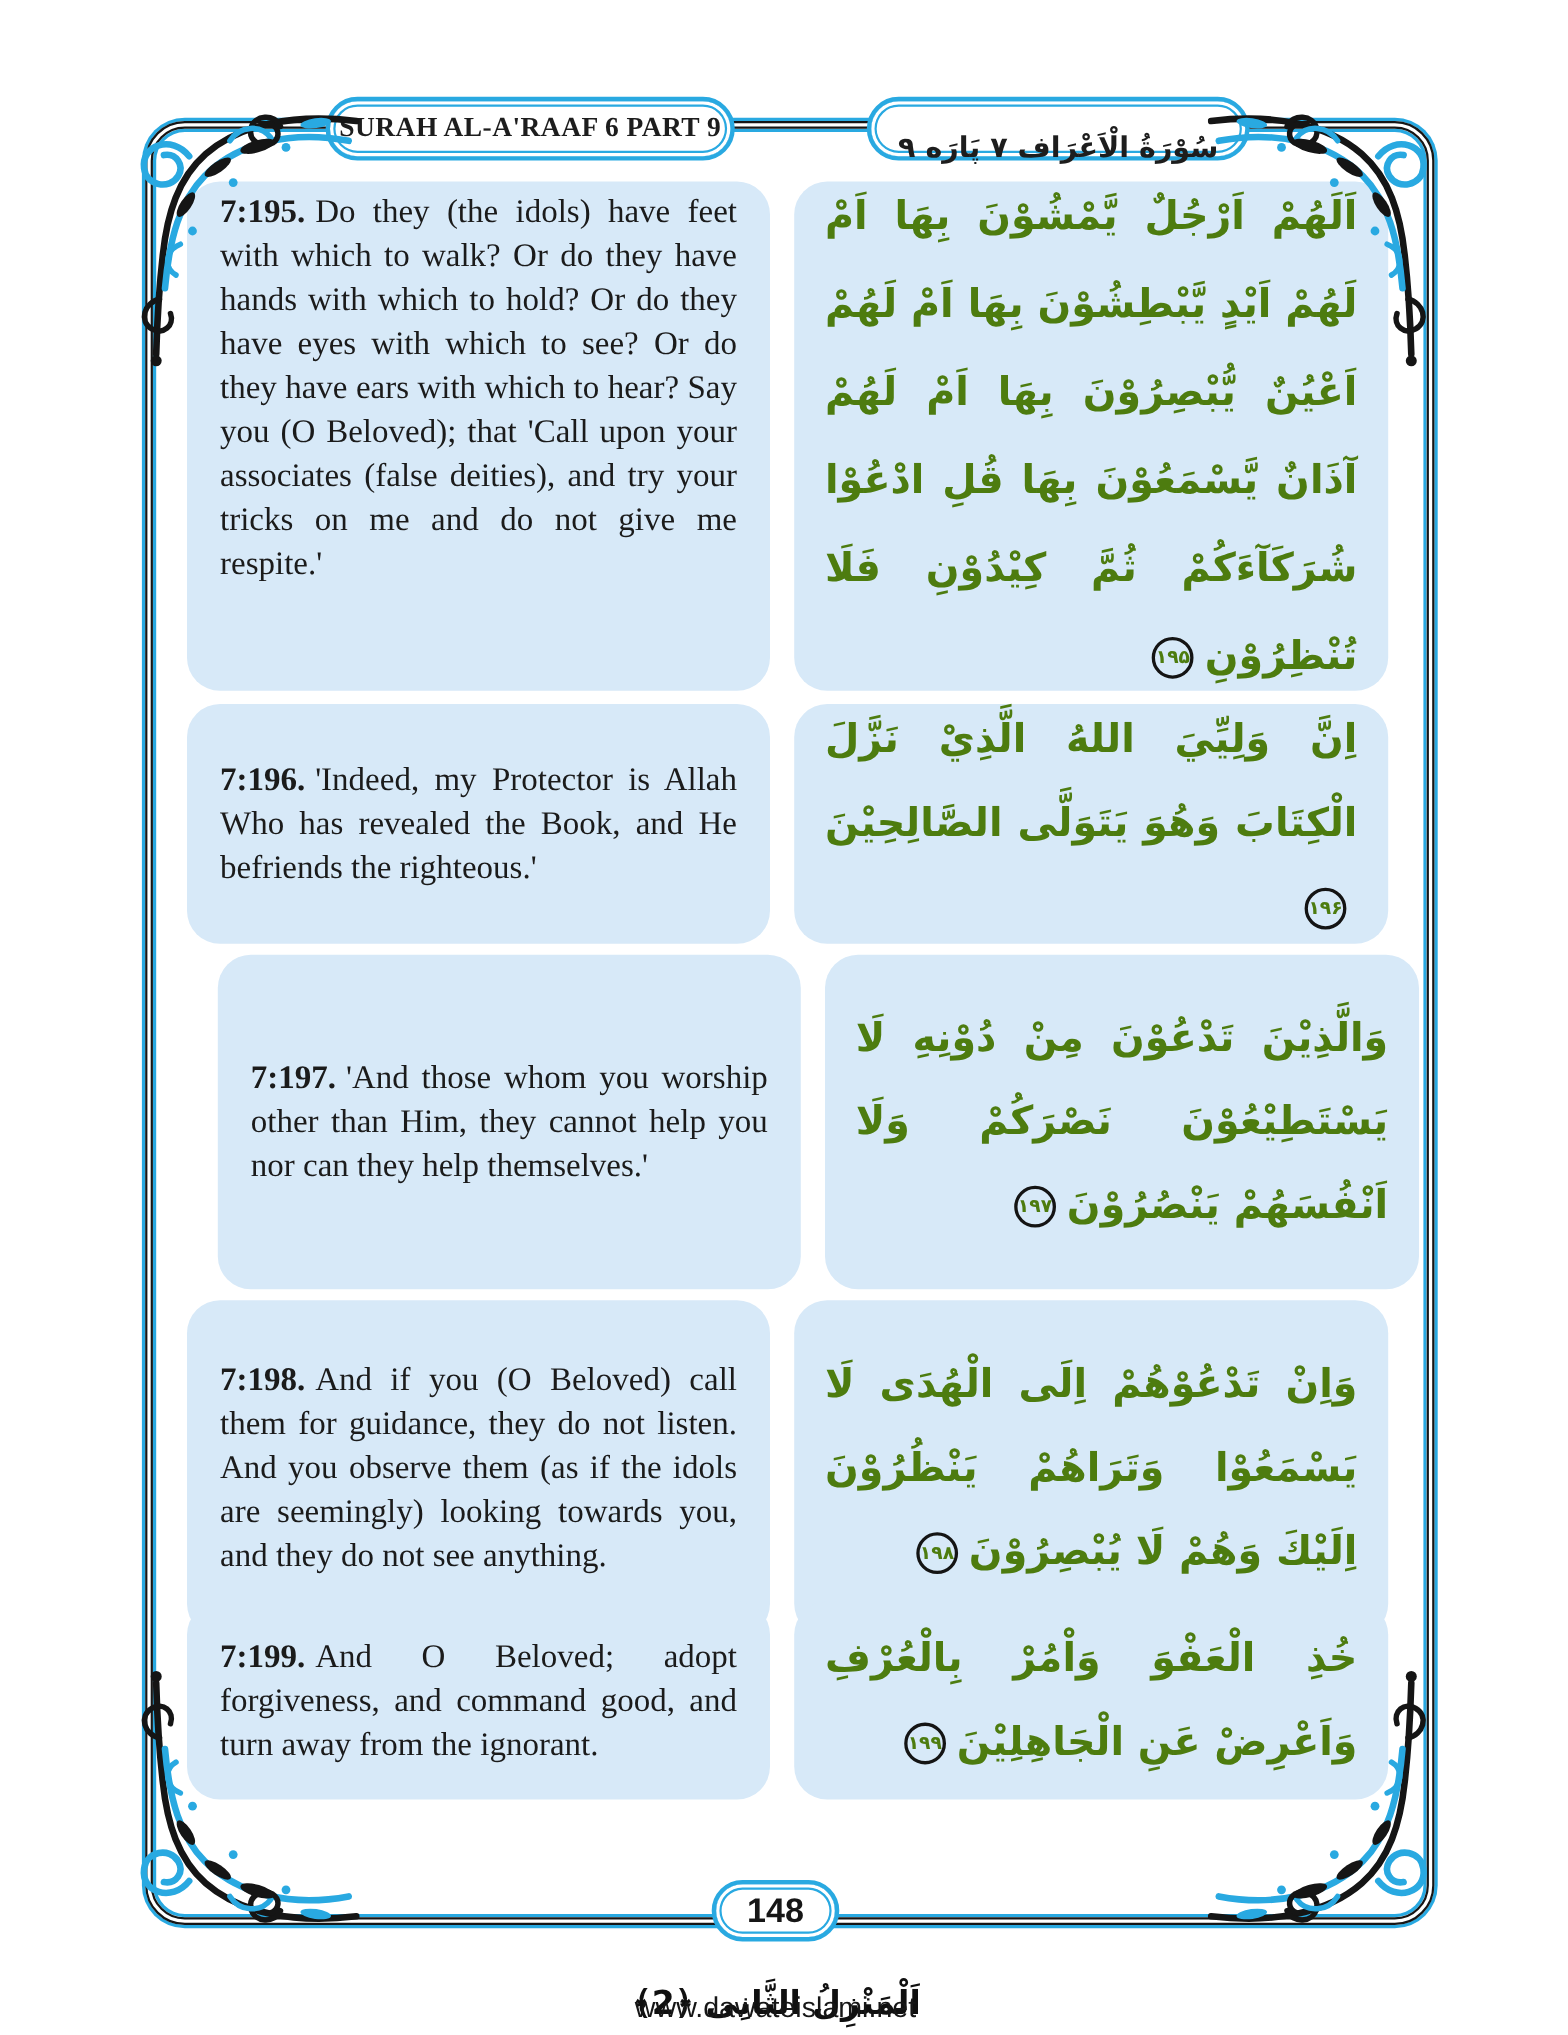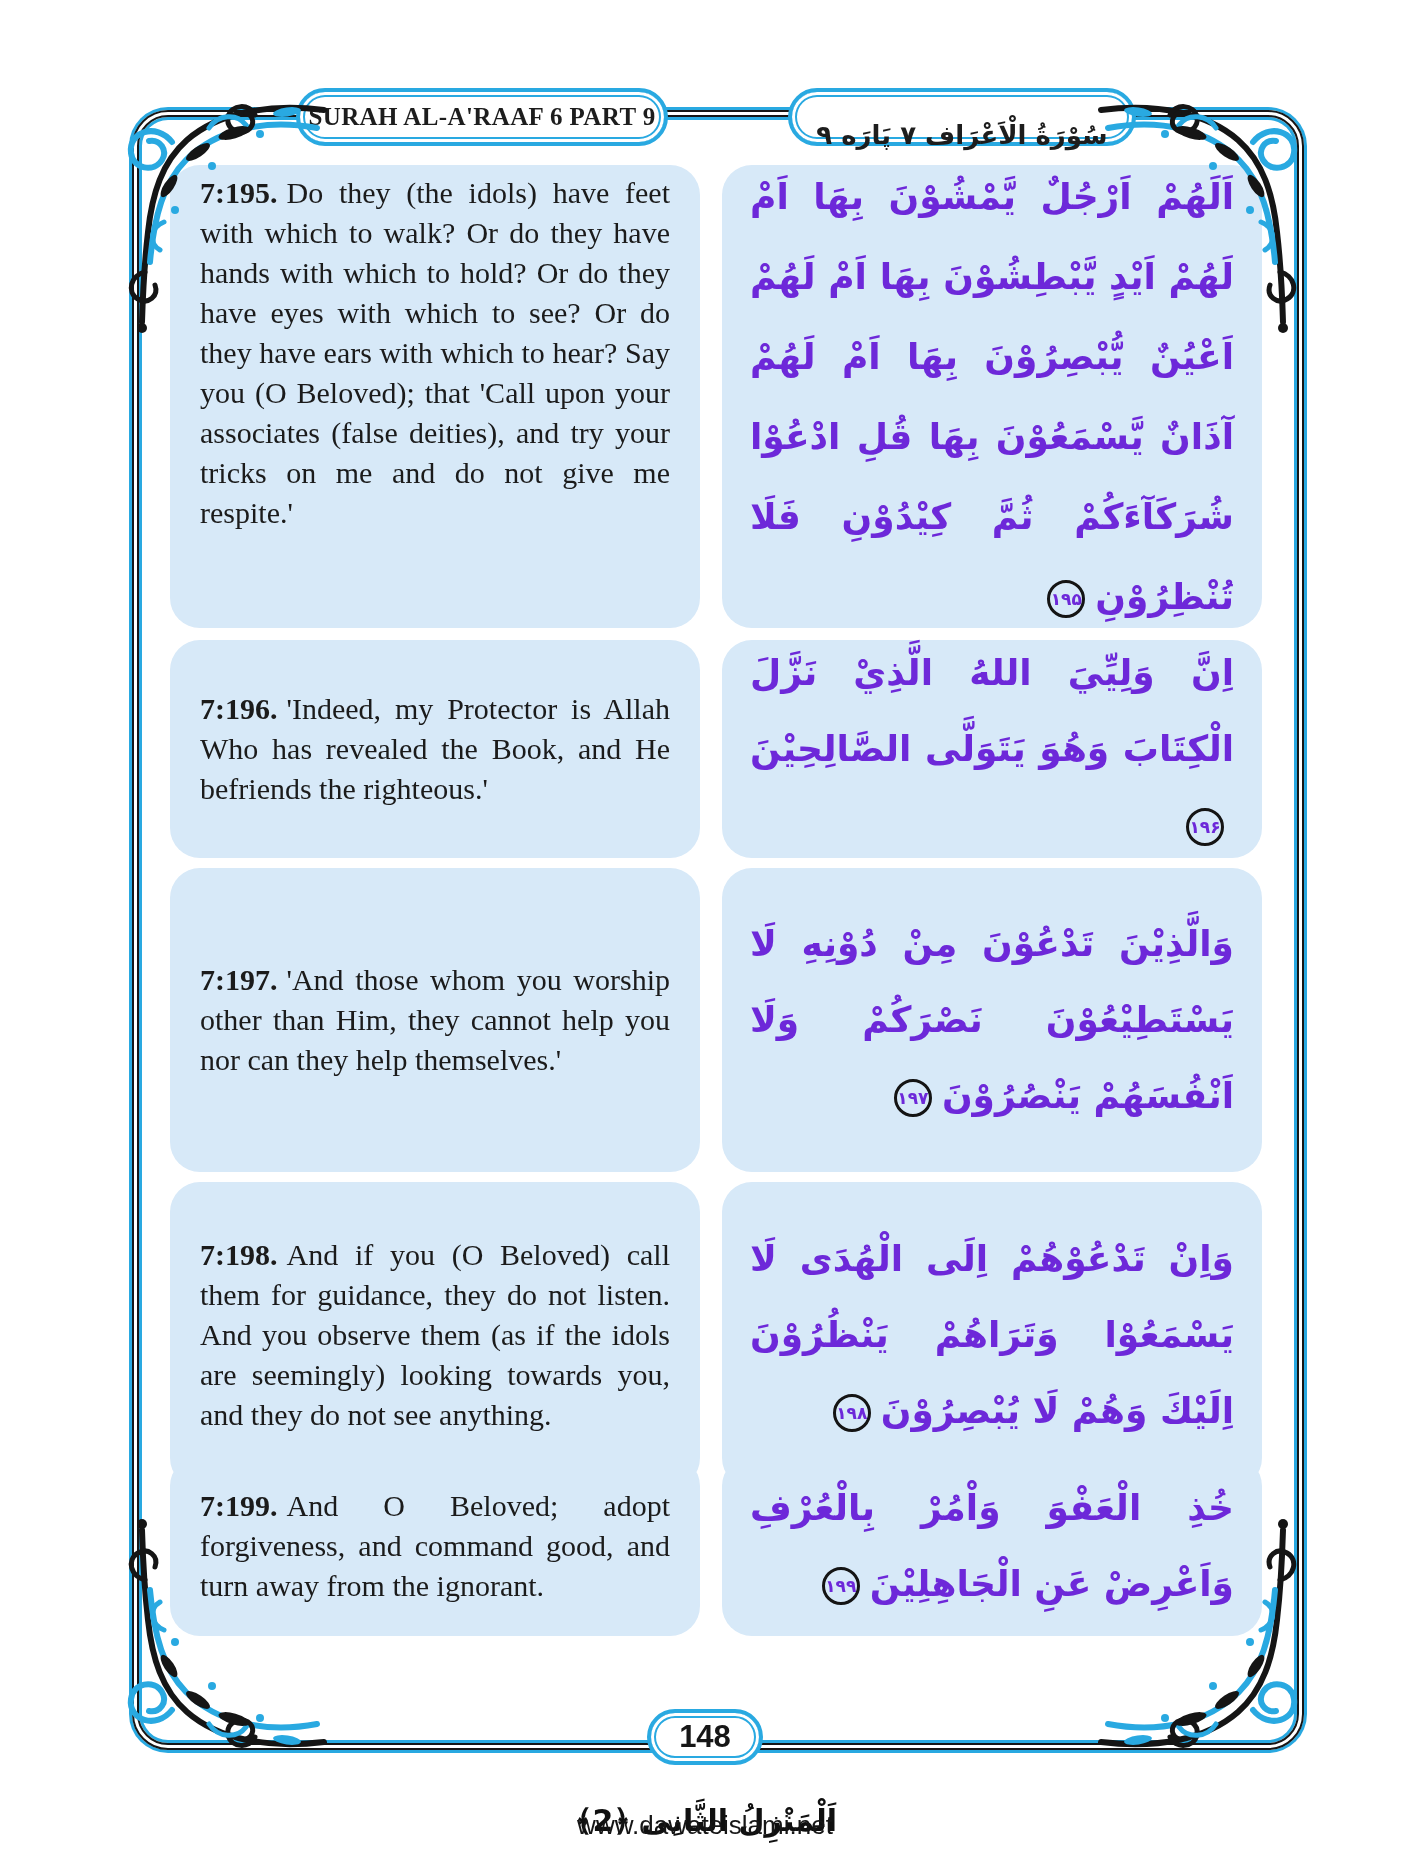--- a/index.html
+++ b/index.html
@@ -30,30 +30,30 @@
   .bl{left:112px;top:1512px;transform:scaleY(-1);}
   .br{left:1098px;top:1512px;transform:scale(-1,-1);}
 
   
   .box{position:absolute;background:#D7E9F8;border-radius:30px;box-sizing:border-box;
        display:flex;align-items:center;}
   .col-en{left:170px;width:530px;}
   .col-ar{left:722px;width:540px;}
   .row1{top:165px;height:463px;}
   .row2{top:640px;height:218px;}
-  .row3{top:868px;height:304px;}
+  .row3{top:868px;height:304px;margin-left:28px;}
   .row4{top:1182px;height:306px;}
   .row5{top:1456px;height:180px;}
   .box.en{padding:0 30px;}
   .box.en.row1{align-items:flex-start;padding-top:8px;}
   .entext{width:100%;margin:0;text-align:justify;font-size:30px;line-height:40px;color:#1b1b1b;}
   .vref{margin-right:9px;}
   .box.ar{padding:0 28px;font-family:"DejaVu Sans",sans-serif;}
   .artext{width:100%;direction:rtl;text-align:justify;text-align-last:right;
-          font-weight:bold;font-size:36px;line-height:76px;color:#6d28d9;}
+          font-weight:bold;font-size:36px;line-height:76px;color:#4d7c0f;}
   .row1 .artext{line-height:80px;}
   .medallion{display:inline-flex;align-items:center;justify-content:center;
              width:38px;height:38px;box-sizing:border-box;border:3px solid #141414;border-radius:50%;
              font-size:17px;font-weight:bold;margin:0 10px;vertical-align:middle;line-height:normal;}
 
   
   .manzil{position:absolute;left:1px;top:1763px;width:1410px;text-align:center;direction:rtl;
           font-family:"DejaVu Sans",sans-serif;font-weight:bold;font-size:30px;color:#101010;margin-top:40px;}
   .website{position:absolute;left:0;top:1810px;width:1410px;text-align:center;
            font-family:"Liberation Sans",sans-serif;font-weight:normal;font-size:26px;color:#161616;}

